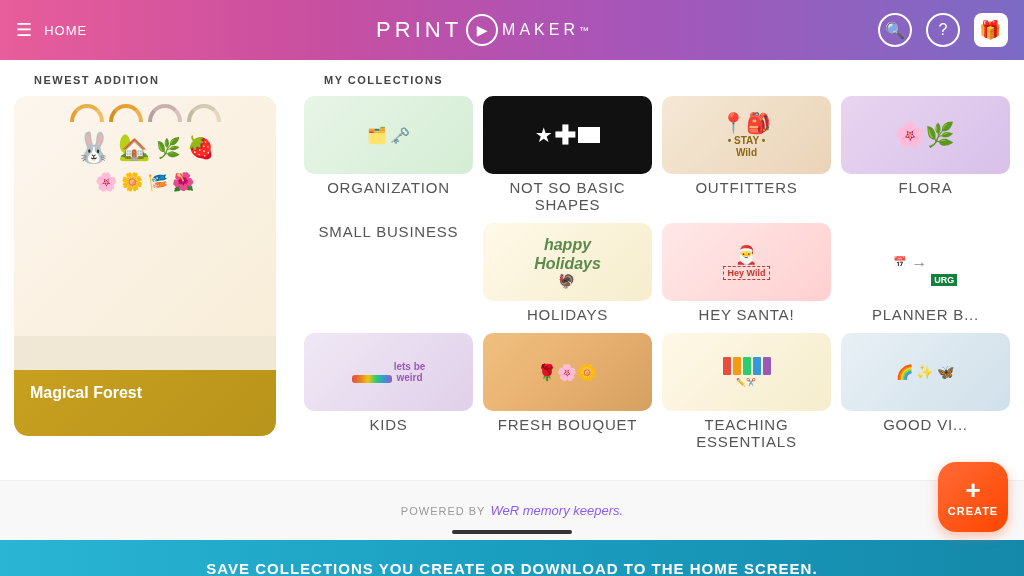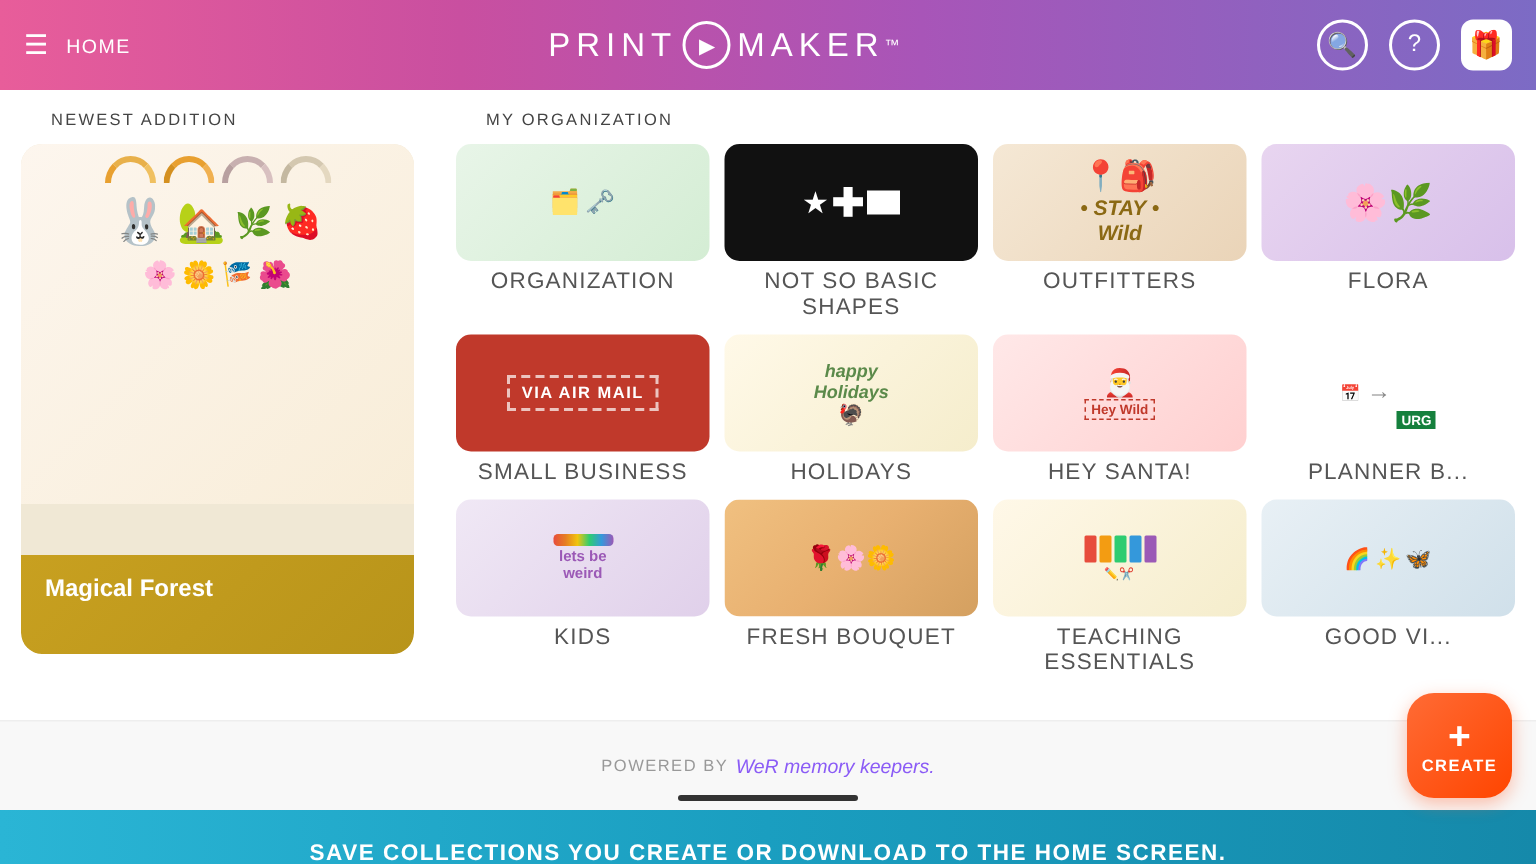--- a/index.html
+++ b/index.html
@@ -53,21 +53,21 @@
     }
 
     
     .left-panel {
       width: 290px;
       flex-shrink: 0;
       padding: 14px 14px 0 14px;
     }
     .section-label {
       font-size: 11px;
-      font-weight: normal;
+      font-weight: bold;
       letter-spacing: 1.5px;
       color: #444;
       margin-bottom: 10px;
       padding-left: 20px;
     }
     .newest-card {
       background: #f0e8d5;
       border-radius: 14px;
       overflow: hidden;
       position: relative;
@@ -237,21 +237,21 @@
 <div class="header">
   <div class="header-left">
     <span class="menu-icon">☰</span>
     <span class="home-label">HOME</span>
   </div>
   <div class="header-center">
     <span style="font-size:22px;letter-spacing:4px;font-weight:300;color:white;">PRINT</span>
     <div class="logo-play">
       <span>▶</span>
     </div>
-    <span style="font-size:22px;letter-spacing:4px;font-weight:300;color:white;text-align:right;">MAKER</span>
+    <span style="font-size:16px;letter-spacing:4px;font-weight:300;color:white;text-align:right;">MAKER</span>
     <span style="font-size:10px;color:white;vertical-align:super;">™</span>
   </div>
   <div class="header-right">
     <div class="header-icon">🔍</div>
     <div class="header-icon">?</div>
     <div class="header-icon gift">🎁</div>
   </div>
 </div>
 
 <div class="main-content">
@@ -285,21 +285,21 @@
           </div>
         </div>
       </div>
       <div class="newest-card-info">
         <div class="newest-card-title">Magical Forest</div>
       </div>
     </div>
   </div>
 
   <div class="right-panel">
-    <div class="section-label">MY ORGANIZATION</div>
+    <div class="section-label">MY COLLECTIONS</div>
     <div class="collections-grid">
 
       <div class="collection-item">
         <div class="collection-thumb thumb-org">
           <div style="display:flex;gap:3px;align-items:center;font-size:16px;">
             <span>🗂️</span>
               <span>🗝️</span>
           </div>
         </div>
         <div class="collection-name">ORGANIZATION</div>
@@ -313,46 +313,41 @@
             <div style="width:22px;height:16px;background:white;"></div>
           </div>
         </div>
         <div class="collection-name">NOT SO BASIC SHAPES</div>
       </div>
 
       <div class="collection-item">
         <div class="collection-thumb thumb-outfitters">
           <div style="font-size:12px;font-weight:bold;color:#666;text-align:center;line-height:1.2;">
             <div style="font-size:20px;">📍🎒</div>
-            <div style="font-size:14px;color:#8b6914;font-weight:bold;font-style:italic;">• STAY •<br>Wild</div>
+            <div style="font-size:10px;color:#8b6914;font-weight:bold;">• STAY •<br>Wild</div>
           </div>
         </div>
         <div class="collection-name">OUTFITTERS</div>
       </div>
 
       <div class="collection-item">
         <div class="collection-thumb thumb-flora">
           <div style="font-size:24px;">🌸🌿</div>
         </div>
         <div class="collection-name">FLORA</div>
       </div>
 
       <div class="collection-item">
-        <div class="collection-thumb thumb-smallbiz">
-          <div style="background:#c0392b;color:white;font-size:11px;font-weight:bold;letter-spacing:1px;padding:4px 8px;border:2px dashed rgba(255,255,255,0.7);text-align:center;">
-            VIA AIR MAIL
-          </div>
-        </div>
         <div class="collection-name">SMALL BUSINESS</div>
       </div>
 
       <div class="collection-item">
         <div class="collection-thumb thumb-holidays">
           <div style="text-align:center;">
-            <div style="font-size:12px;color:#5b8a4a;font-style:italic;font-weight:bold;line-height:1.2;">happy<br>Holidays</div>
+            <div style="font-size:16px;color:#5b8a4a;font-style:italic;font-weight:bold;line-height:1.2;">happy<br>Holidays</div>
             <div style="font-size:14px;">🦃</div>
           </div>
         </div>
         <div class="collection-name">HOLIDAYS</div>
       </div>
 
       <div class="collection-item">
         <div class="collection-thumb thumb-heysanta">
           <div style="text-align:center;">
             <div style="font-size:18px;">🎅</div>
@@ -368,21 +363,21 @@
             <span style="color:#5b9bd5;">📅</span>
             <span style="font-size:16px;color:#888;">→</span>
             <span style="font-size:9px;background:#15803d;color:white;padding:1px 3px;font-weight:bold;margin-top:36px;">URG</span>
           </div>
         </div>
         <div class="collection-name">PLANNER B...</div>
       </div>
 
       <div class="collection-item">
         <div class="collection-thumb thumb-kids">
-          <div style="display:flex;gap:2px;flex-direction:column;align-items:center;">
+          <div style="display:flex;gap:2px;align-items:flex-end;">
             <div style="display:flex;gap:3px;align-items:center;">
               <div style="width:40px;height:8px;background:linear-gradient(90deg,#e74c3c,#e67e22,#f1c40f,#2ecc71,#3498db,#9b59b6);border-radius:3px;"></div>
             </div>
             <div style="font-size:10px;font-weight:bold;color:#9b59b6;">lets be<br>weird</div>
           </div>
         </div>
         <div class="collection-name">KIDS</div>
       </div>
 
       <div class="collection-item">

